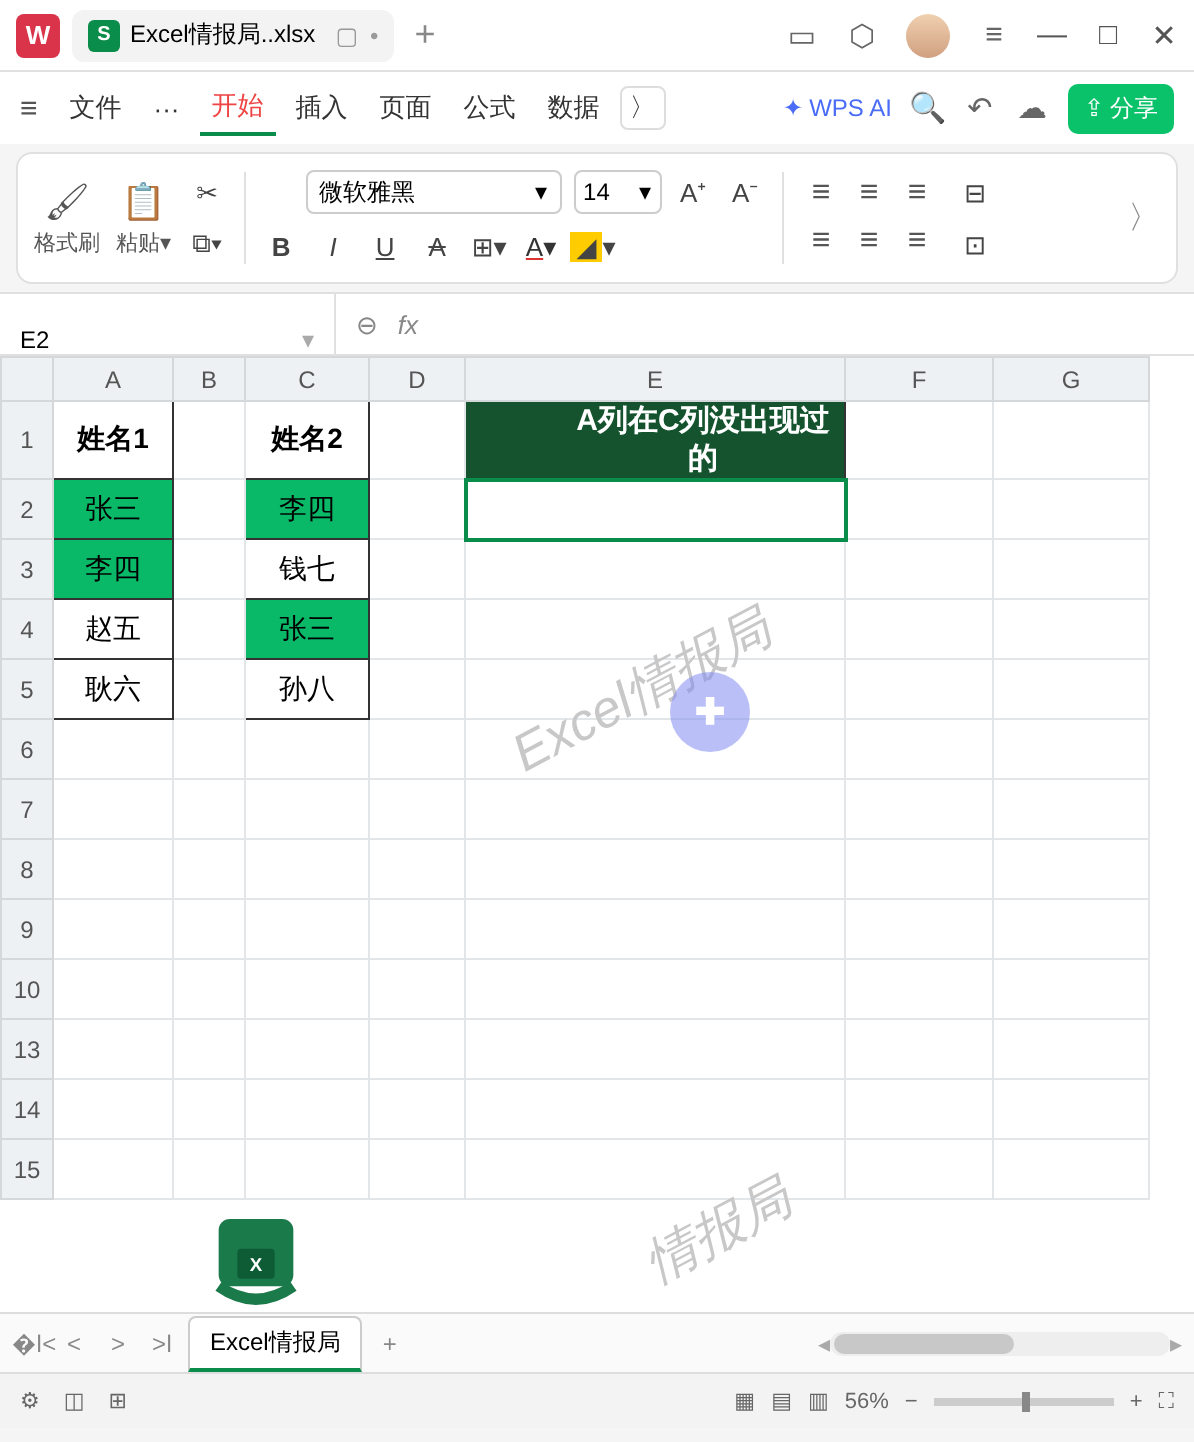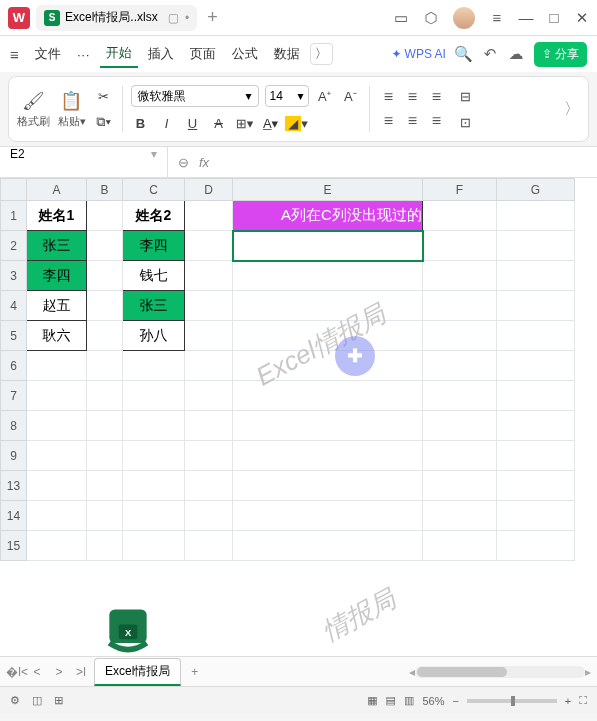--- a/index.html
+++ b/index.html
@@ -10,50 +10,50 @@
 .tab { display: flex; align-items: center; background: #f3f3f3; border-radius: 6px; padding: 3px 8px; font-size: 12px; height: 26px; }
 .tab-icon { width: 16px; height: 16px; background: #0a8c4a; border-radius: 3px; color: #fff; font-size: 10px; display: flex; align-items: center; justify-content: center; margin-right: 5px; font-weight: bold; }
 .titlebar-right { margin-left: auto; display: flex; align-items: center; gap: 14px; }
 .tb-icon { width: 16px; height: 16px; display: flex; align-items: center; justify-content: center; color: #666; font-size: 15px; }
 .avatar { width: 22px; height: 22px; border-radius: 50%; background: linear-gradient(#f0d0b0, #d0a080); }
 .win-btn { width: 14px; color: #555; }
 
 .menubar { height: 36px; background: #fff; display: flex; align-items: center; padding: 0 10px; gap: 4px; }
 .menu-ham { font-size: 15px; color: #555; margin-right: 6px; }
 .menu-item { font-size: 13px; color: #333; padding: 4px 6px; }
-.menu-item.active { color: #14532d; border-bottom: 2px solid #0a8c4a; }
+.menu-item.active { color: #ef4444; border-bottom: 2px solid #0a8c4a; }
 .menu-right { margin-left: auto; display: flex; align-items: center; gap: 10px; }
 .wps-ai { color: #4a6cf7; font-size: 12px; display: flex; align-items: center; gap: 3px; }
 .share-btn { background: #0ac26a; color: #fff; border-radius: 5px; padding: 4px 8px; font-size: 12px; display: flex; align-items: center; gap: 3px; }
 
 .ribbon { height: 66px; background: #fff; border: 1px solid #e0e0e0; border-radius: 8px; margin: 4px 8px; display: flex; align-items: center; padding: 4px 8px; gap: 8px; }
 .ribbon-group { display: flex; flex-direction: column; align-items: center; font-size: 11px; color: #555; gap: 2px; }
 .ribbon-icon { font-size: 18px; color: #555; }
 .ribbon-sep { width: 1px; height: 46px; background: #e0e0e0; }
 .ribbon-col { display: flex; flex-direction: column; gap: 6px; }
 .ribbon-row { display: flex; align-items: center; gap: 6px; }
-.font-select { border: 1px solid #ccc; border-radius: 4px; padding: 2px 6px; font-size: 12px; width: 128px; height: 22px; display: flex; align-items: center; justify-content: space-between; }
+.font-select { border: 1px solid #ccc; border-radius: 4px; padding: 2px 6px; font-size: 12px; width: 128px; height: 22px; display: flex; align-items: center; justify-content: space-between; margin-left: 22px; }
 .size-select { border: 1px solid #ccc; border-radius: 4px; padding: 2px 4px; font-size: 12px; width: 44px; height: 22px; display: flex; align-items: center; justify-content: space-between; }
 .fmt-btn { width: 20px; height: 20px; display: flex; align-items: center; justify-content: center; font-size: 13px; color: #444; }
 .align-grid { display: grid; grid-template-columns: repeat(3, 22px); grid-template-rows: repeat(2, 22px); gap: 2px; }
 .align-btn { border: none; display: flex; align-items: center; justify-content: center; color: #555; }
 
 .cellref { height: 32px; background: #fff; border-top: 1px solid #e0e0e0; border-bottom: 1px solid #e0e0e0; display: flex; align-items: center; }
-.name-box { width: 168px; border-right: 1px solid #e0e0e0; padding: 0 10px; font-size: 12px; display: flex; align-items: flex-start; justify-content: space-between; height: 100%; }
+.name-box { width: 168px; border-right: 1px solid #e0e0e0; padding: 0 10px; font-size: 12px; display: flex; align-items: flex-end; justify-content: space-between; height: 100%; }
 .fx-area { flex: 1; display: flex; align-items: center; padding: 0 10px; gap: 10px; color: #888; font-size: 13px; }
 
 .grid { position: relative; background: #fff; overflow: hidden; height: 478px; }
 table { border-collapse: collapse; }
 .col-header th { background: #eef1f3; border: 1px solid #d4d8db; font-size: 12px; font-weight: normal; color: #555; height: 22px; }
 .row-header { background: #eef1f3; border: 1px solid #d4d8db; font-size: 12px; font-weight: normal; color: #555; width: 26px; text-align: center; }
 td { border: 1px solid #e3e6e8; height: 30px; font-size: 14px; text-align: center; }
 .w-a { width: 60px; } .w-b { width: 36px; } .w-c { width: 62px; } .w-d { width: 48px; }
 .w-e { width: 190px; } .w-f { width: 74px; } .w-g { width: 78px; }
 .hdr-cell { background: #fff; font-weight: bold; border: 1.5px solid #333 !important; }
-.hdr-green { background: #d946ef; color: #fff; font-weight: normal; border: 1.5px solid #333 !important; font-size: 15px; padding-left: 48px; }
+.hdr-green { background: #14532d; color: #fff; font-weight: bold; border: 1.5px solid #333 !important; font-size: 15px; padding-left: 48px; }
 .green-cell { background: #0ab968; border: 1.5px solid #333 !important; }
 .bordered { border: 1.5px solid #333 !important; }
 .selected { outline: 2px solid #0a8c4a; outline-offset: -1px; }
 
 .watermark { position: absolute; color: #c8c8c8; font-size: 26px; transform: rotate(-28deg); pointer-events: none; font-style: italic; }
 .cursor-badge { position: absolute; width: 40px; height: 40px; border-radius: 50%; background: rgba(130,140,240,0.55); display: flex; align-items: center; justify-content: center; color: #fff; font-size: 18px; font-weight: bold; }
 .sheet-img { position: absolute; left: 100px; top: 424px; width: 56px; height: 56px; }
 
 .tabs { height: 30px; background: #fafafa; border-top: 1px solid #ddd; display: flex; align-items: center; padding: 0 6px; gap: 4px; font-size: 12px; }
 .nav-arrow { width: 18px; color: #888; text-align: center; }
@@ -277,20 +277,30 @@
           <td class="row-header">9</td>
           <td></td>
           <td></td>
           <td></td>
           <td></td>
           <td></td>
           <td></td>
           <td></td>
         </tr>
     <tr>
+          <td class="row-header">10</td>
+          <td></td>
+          <td></td>
+          <td></td>
+          <td></td>
+          <td></td>
+          <td></td>
+          <td></td>
+        </tr>
+    <tr>
           <td class="row-header">13</td>
           <td></td>
           <td></td>
           <td></td>
           <td></td>
           <td></td>
           <td></td>
           <td></td>
         </tr>
     <tr>

